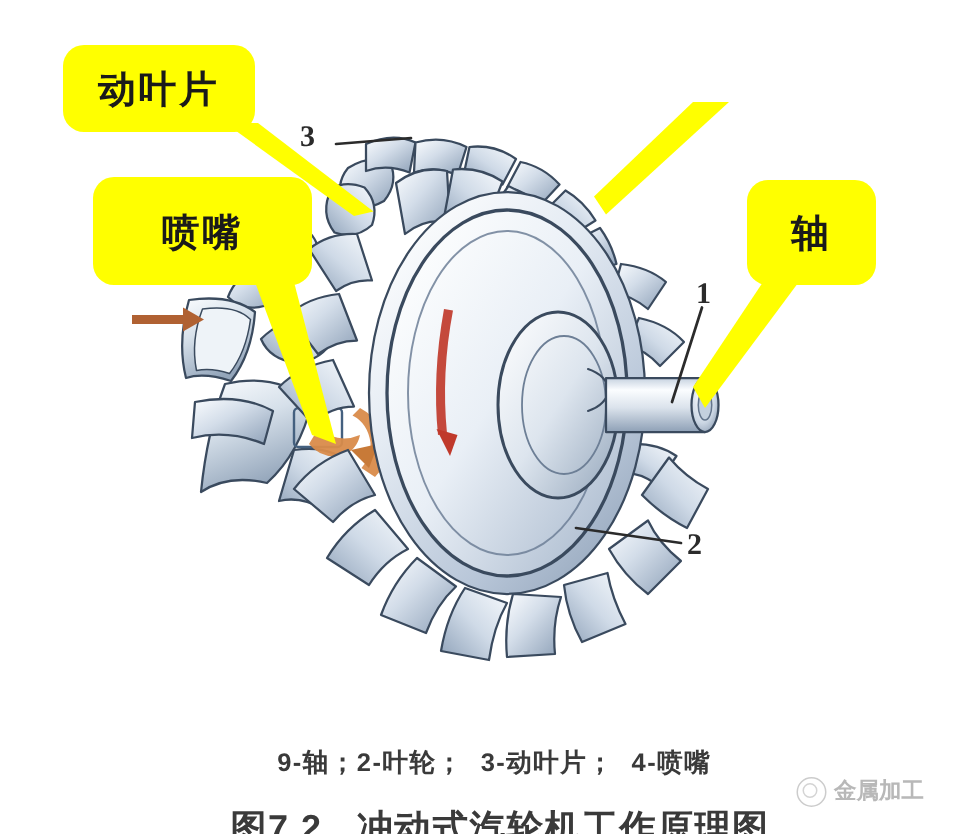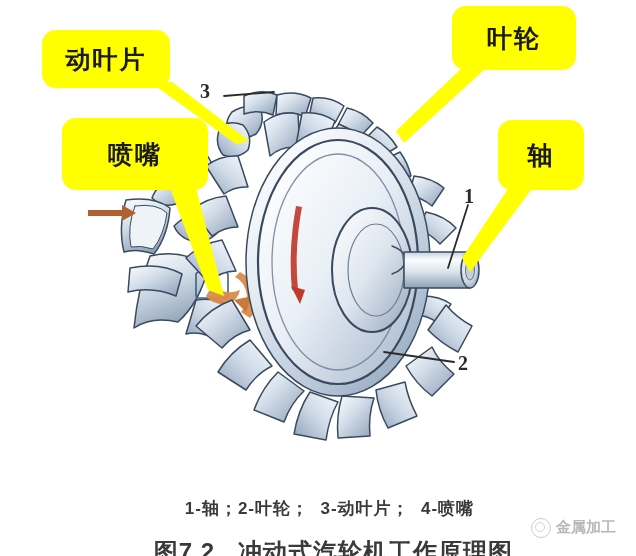--- a/index.html
+++ b/index.html
@@ -183,40 +183,37 @@
   </svg>
 
   <div class="callout" style="left:62px;top:118px;width:146px;height:72px;font-size:25px;">
     <span>喷嘴</span>
   </div>
 
   <div class="callout" style="left:42px;top:30px;width:128px;height:58px;font-size:25px;">
     <span>动叶片</span>
   </div>
 
-  <div class="callout" style="left:452px;top:6px;width:124px;height:64px;font-size:25px;">
-    <span>叶轮</span>
-  </div>
 
   <div class="callout" style="left:498px;top:120px;width:86px;height:70px;font-size:25px;">
     <span>轴</span>
   </div>
 
   <div class="numlbl" style="left:200px;top:80px;font-size:20px;">
     <span>3</span>
   </div>
   <div class="numlbl" style="left:464px;top:185px;font-size:20px;">
     <span>1</span>
   </div>
   <div class="numlbl" style="left:458px;top:352px;font-size:20px;">
     <span>2</span>
   </div>
 
   <div class="cap" style="left:0;top:477px;font-size:17px;letter-spacing:1px;">
-    <span>1-轴；2-叶轮；  3-动叶片；  4-喷嘴</span>
+    <span>9-轴；2-叶轮；  3-动叶片；  4-喷嘴</span>
   </div>
   <div class="cap" style="left:0;top:508px;font-size:24px;letter-spacing:1px;">
     <span>图7.2   冲动式汽轮机工作原理图</span>
   </div>
 
   <div class="wm" style="left:531px;top:518px;font-size:15px;">
     <span class="wm-ring"></span>
     <span>金属加工</span>
   </div>
 

